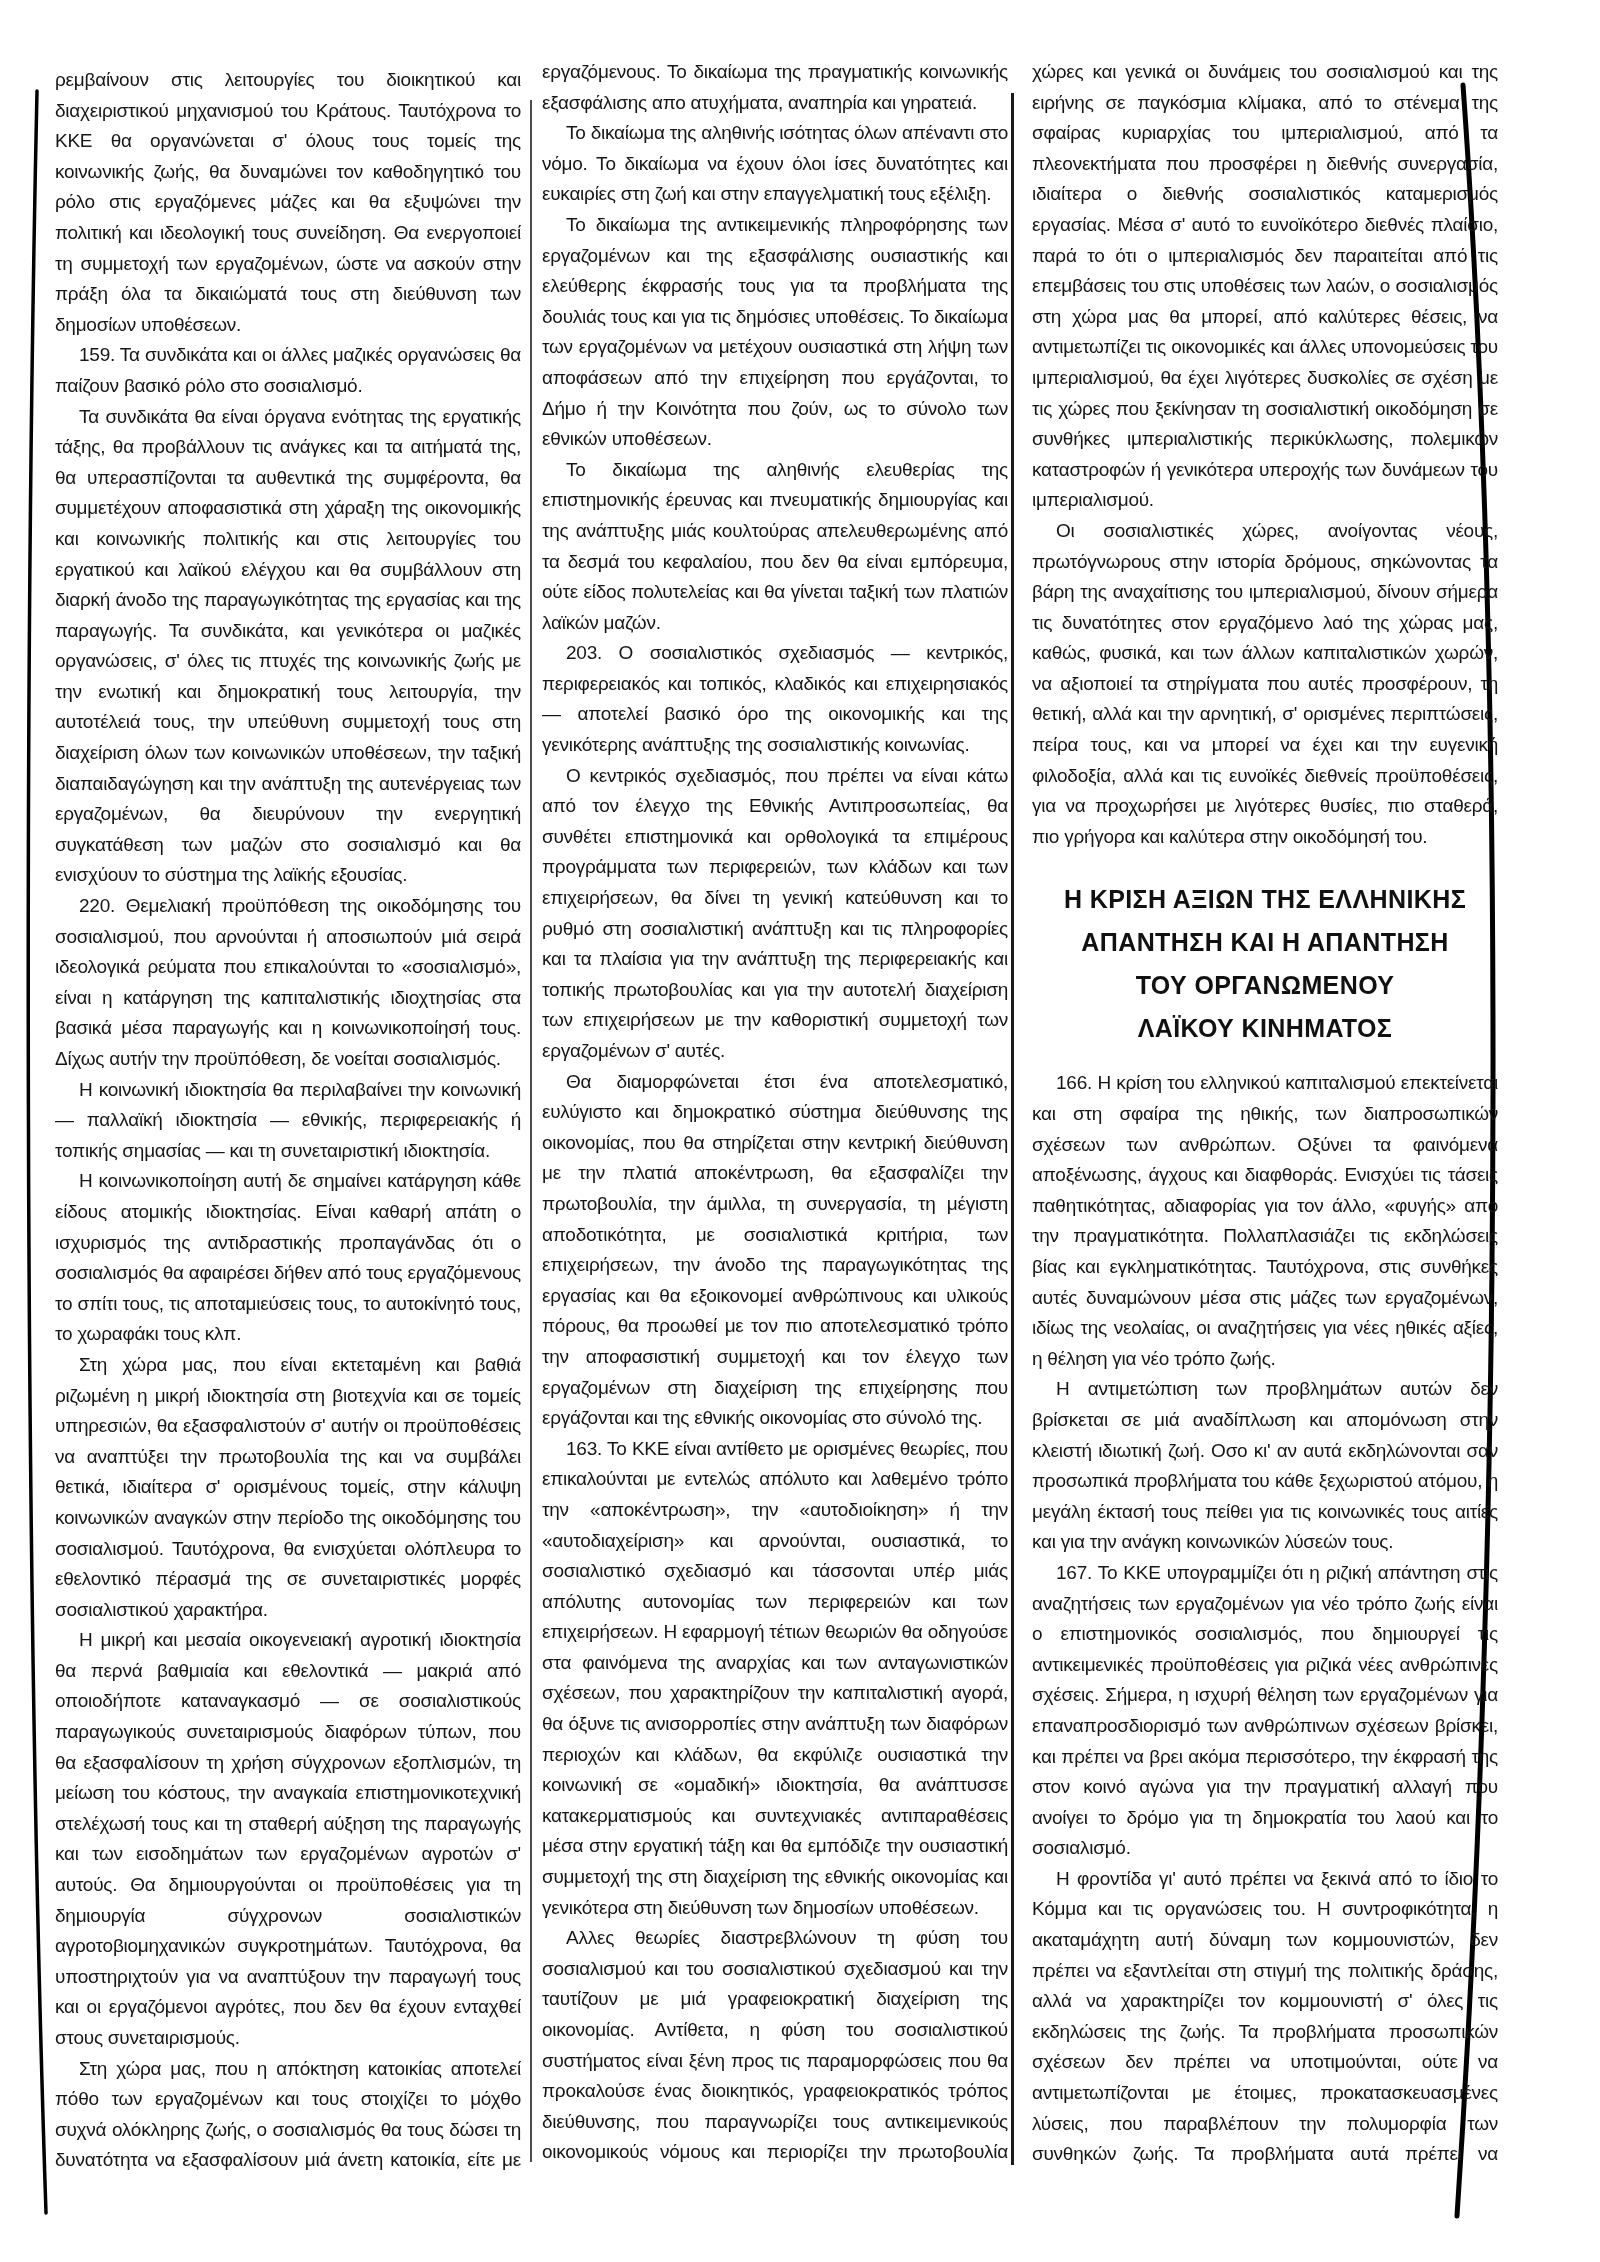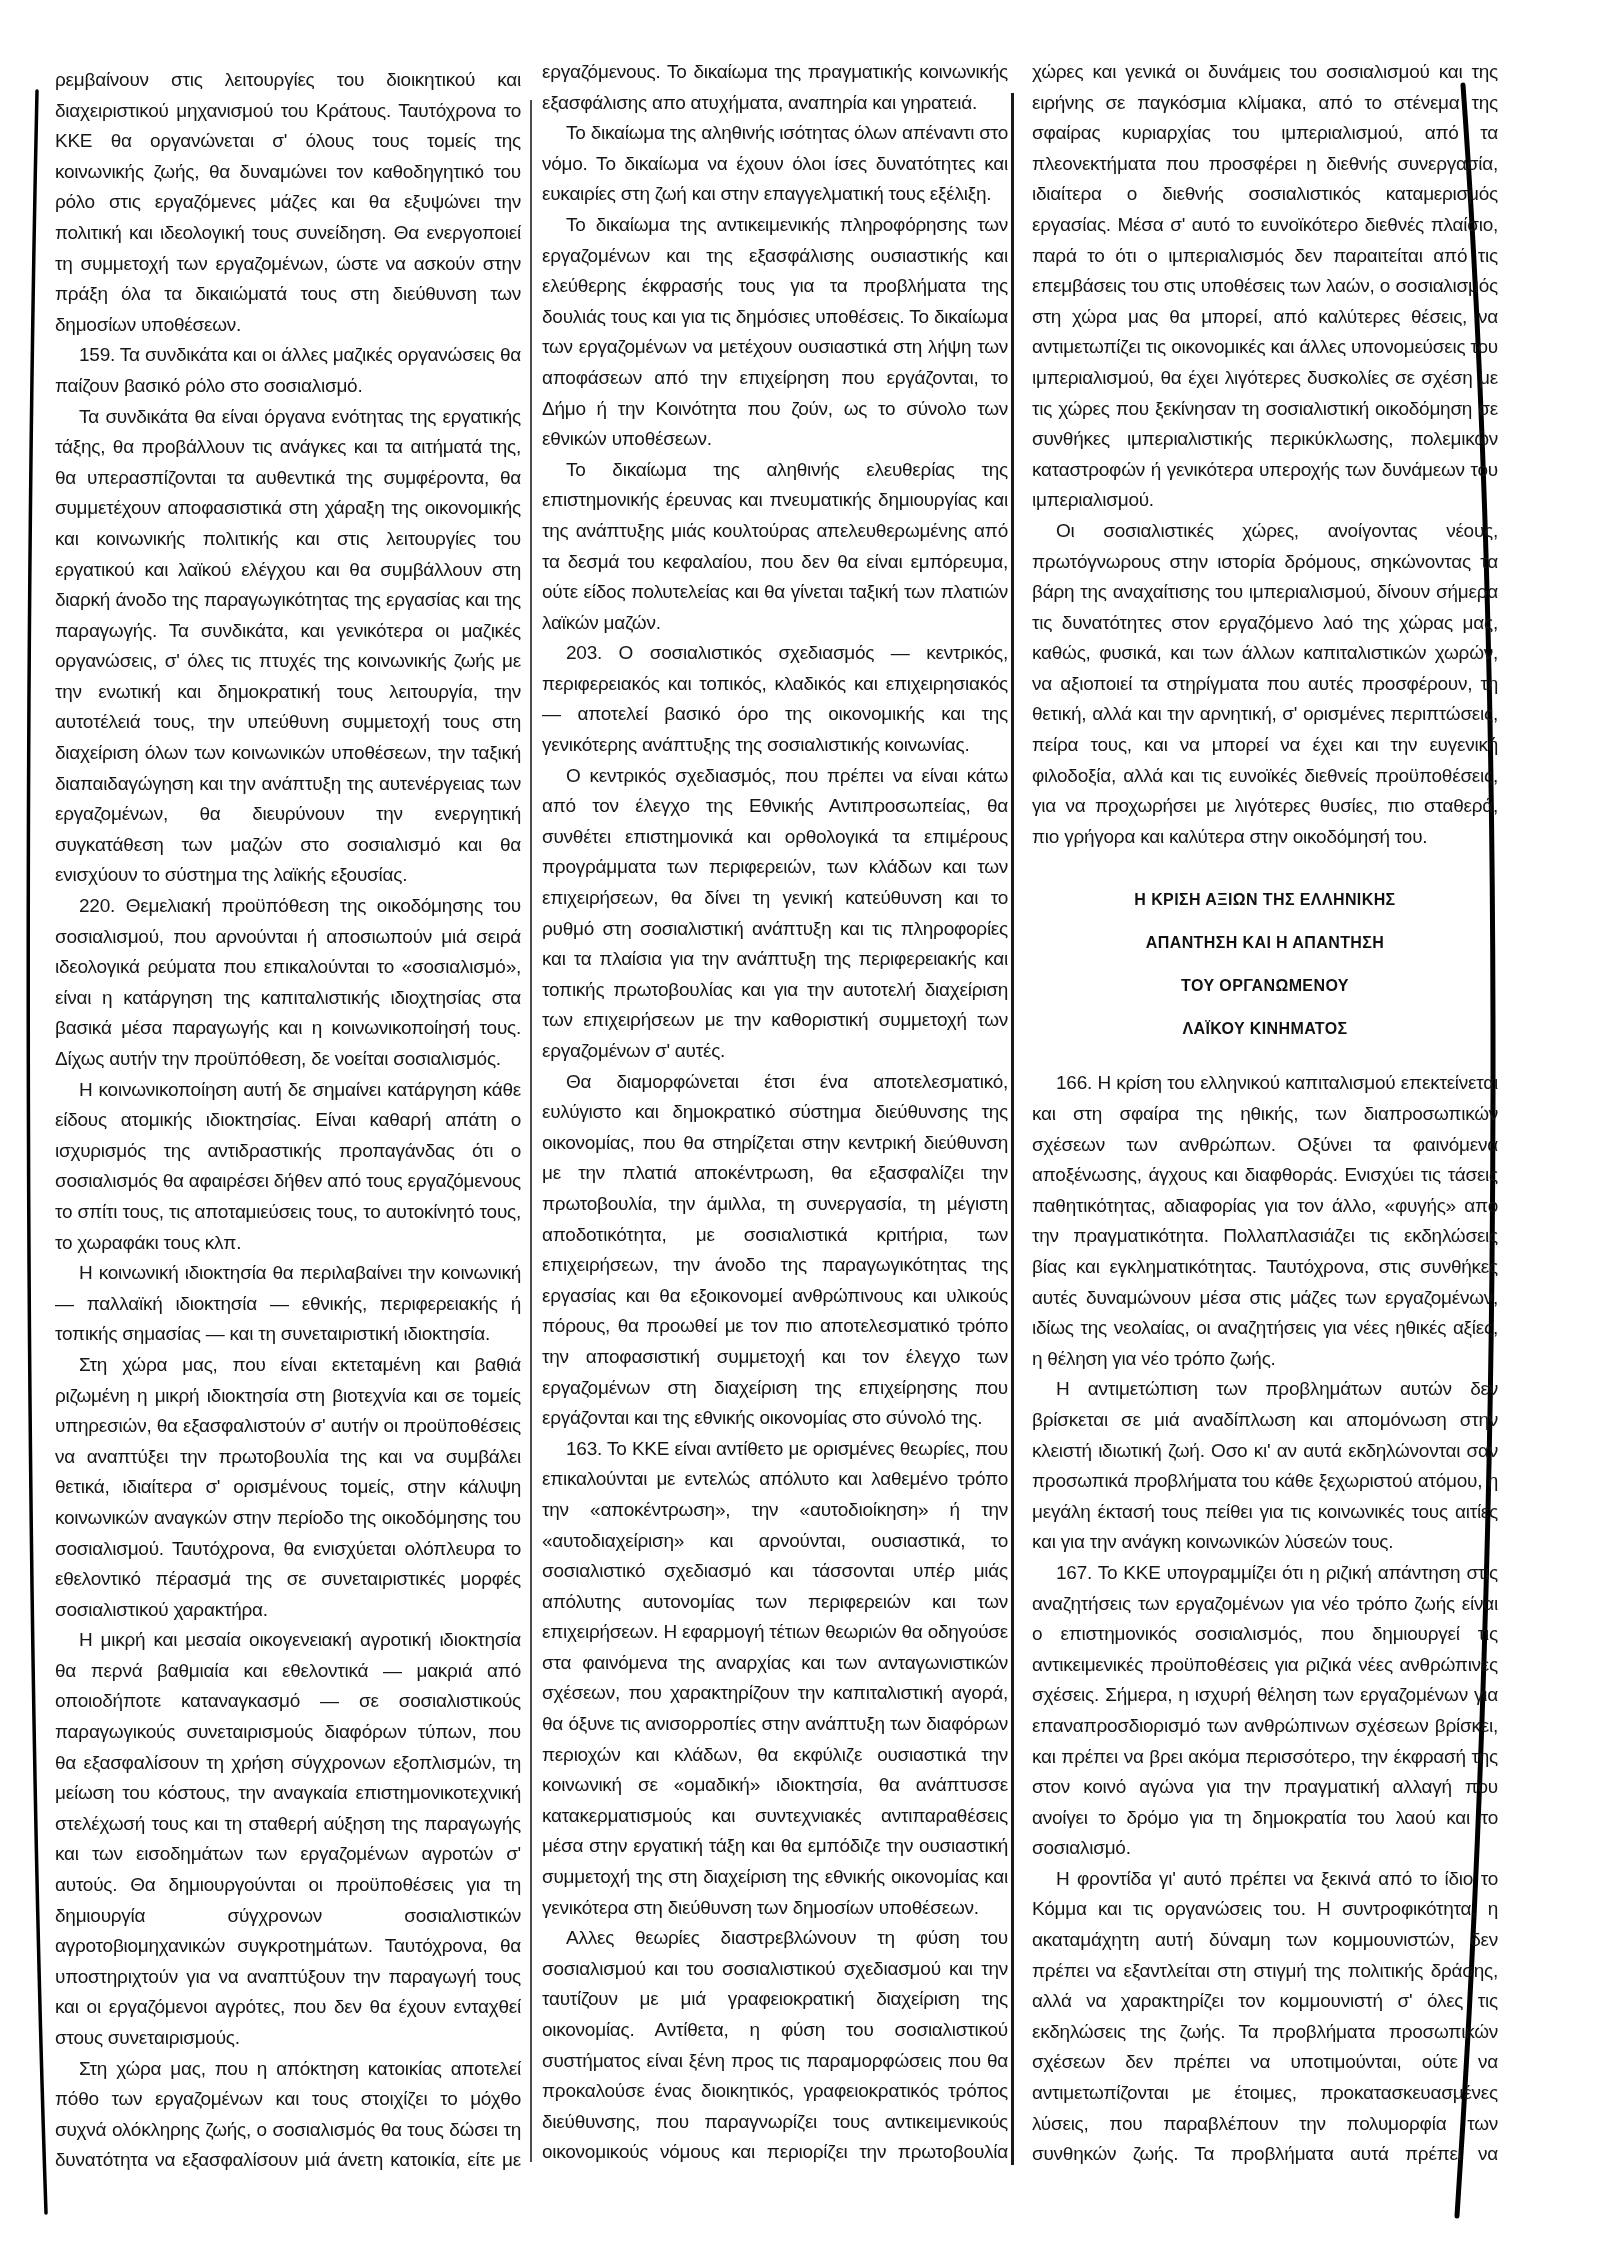--- a/index.html
+++ b/index.html
@@ -36,21 +36,21 @@
   }
   .column-1 { left: 55px; margin-top: 8px; }
   .column-2 { left: 542px; }
   .column-3 { left: 1032px; }
   .para { margin: 0; text-indent: 24px; }
   .para.flush { text-indent: 0; }
   .num { font-weight: normal; }
   .section-heading {
     margin: 26px 0 18px 0;
     font-weight: bold;
-    font-size: 16px;
+    font-size: 25px;
     line-height: 43px;
     letter-spacing: 0.4px;
     text-align: center;
     text-indent: 0;
     color: #111111;
   }
 </style>
 </head>
 <body>
 
@@ -62,22 +62,22 @@
   </svg>
 
   <div class="col-divider divider-1"></div>
   <div class="col-divider divider-2"></div>
 
   <div class="column column-1">
       <p class="para flush">ρεμβαίνουν στις λειτουργίες του διοικητικού και διαχειριστικού μηχανισμού του Κράτους. Ταυτόχρονα το ΚΚΕ θα οργανώνεται σ' όλους τους τομείς της κοινωνικής ζωής, θα δυναμώνει τον καθοδηγητικό του ρόλο στις εργαζόμενες μάζες και θα εξυψώνει την πολιτική και ιδεολογική τους συνείδηση. Θα ενεργοποιεί τη συμμετοχή των εργαζομένων, ώστε να ασκούν στην πράξη όλα τα δικαιώματά τους στη διεύθυνση των δημοσίων υποθέσεων.</p>
       <p class="para"><span class="num">159. </span>Τα συνδικάτα και οι άλλες μαζικές οργανώσεις θα παίζουν βασικό ρόλο στο σοσιαλισμό.</p>
       <p class="para">Τα συνδικάτα θα είναι όργανα ενότητας της εργατικής τάξης, θα προβάλλουν τις ανάγκες και τα αιτήματά της, θα υπερασπίζονται τα αυθεντικά της συμφέροντα, θα συμμετέχουν αποφασιστικά στη χάραξη της οικονομικής και κοινωνικής πολιτικής και στις λειτουργίες του εργατικού και λαϊκού ελέγχου και θα συμβάλλουν στη διαρκή άνοδο της παραγωγικότητας της εργασίας και της παραγωγής. Τα συνδικάτα, και γενικότερα οι μαζικές οργανώσεις, σ' όλες τις πτυχές της κοινωνικής ζωής με την ενωτική και δημοκρατική τους λειτουργία, την αυτοτέλειά τους, την υπεύθυνη συμμετοχή τους στη διαχείριση όλων των κοινωνικών υποθέσεων, την ταξική διαπαιδαγώγηση και την ανάπτυξη της αυτενέργειας των εργαζομένων, θα διευρύνουν την ενεργητική συγκατάθεση των μαζών στο σοσιαλισμό και θα ενισχύουν το σύστημα της λαϊκής εξουσίας.</p>
       <p class="para"><span class="num">220. </span>Θεμελιακή προϋπόθεση της οικοδόμησης του σοσιαλισμού, που αρνούνται ή αποσιωπούν μιά σειρά ιδεολογικά ρεύματα που επικαλούνται το «σοσιαλισμό», είναι η κατάργηση της καπιταλιστικής ιδιοχτησίας στα βασικά μέσα παραγωγής και η κοινωνικοποίησή τους. Δίχως αυτήν την προϋπόθεση, δε νοείται σοσιαλισμός.</p>
+      <p class="para">Η κοινωνική ιδιοκτησία θα περιλαβαίνει την κοινωνική — παλλαϊκή ιδιοκτησία — εθνικής, περιφερειακής ή τοπικής σημασίας — και τη συνεταιριστική ιδιοκτησία.</p>
       <p class="para">Η κοινωνικοποίηση αυτή δε σημαίνει κατάργηση κάθε είδους ατομικής ιδιοκτησίας. Είναι καθαρή απάτη ο ισχυρισμός της αντιδραστικής προπαγάνδας ότι ο σοσιαλισμός θα αφαιρέσει δήθεν από τους εργαζόμενους το σπίτι τους, τις αποταμιεύσεις τους, το αυτοκίνητό τους, το χωραφάκι τους κλπ.</p>
-      <p class="para">Η κοινωνική ιδιοκτησία θα περιλαβαίνει την κοινωνική — παλλαϊκή ιδιοκτησία — εθνικής, περιφερειακής ή τοπικής σημασίας — και τη συνεταιριστική ιδιοκτησία.</p>
       <p class="para">Στη χώρα μας, που είναι εκτεταμένη και βαθιά ριζωμένη η μικρή ιδιοκτησία στη βιοτεχνία και σε τομείς υπηρεσιών, θα εξασφαλιστούν σ' αυτήν οι προϋποθέσεις να αναπτύξει την πρωτοβουλία της και να συμβάλει θετικά, ιδιαίτερα σ' ορισμένους τομείς, στην κάλυψη κοινωνικών αναγκών στην περίοδο της οικοδόμησης του σοσιαλισμού. Ταυτόχρονα, θα ενισχύεται ολόπλευρα το εθελοντικό πέρασμά της σε συνεταιριστικές μορφές σοσιαλιστικού χαρακτήρα.</p>
       <p class="para">Η μικρή και μεσαία οικογενειακή αγροτική ιδιοκτησία θα περνά βαθμιαία και εθελοντικά — μακριά από οποιοδήποτε καταναγκασμό — σε σοσιαλιστικούς παραγωγικούς συνεταιρισμούς διαφόρων τύπων, που θα εξασφαλίσουν τη χρήση σύγχρονων εξοπλισμών, τη μείωση του κόστους, την αναγκαία επιστημονικοτεχνική στελέχωσή τους και τη σταθερή αύξηση της παραγωγής και των εισοδημάτων των εργαζομένων αγροτών σ' αυτούς. Θα δημιουργούνται οι προϋποθέσεις για τη δημιουργία σύγχρονων σοσιαλιστικών αγροτοβιομηχανικών συγκροτημάτων. Ταυτόχρονα, θα υποστηριχτούν για να αναπτύξουν την παραγωγή τους και οι εργαζόμενοι αγρότες, που δεν θα έχουν ενταχθεί στους συνεταιρισμούς.</p>
       <p class="para">Στη χώρα μας, που η απόκτηση κατοικίας αποτελεί πόθο των εργαζομένων και τους στοιχίζει το μόχθο συχνά ολόκληρης ζωής, ο σοσιαλισμός θα τους δώσει τη δυνατότητα να εξασφαλίσουν μιά άνετη κατοικία, είτε με ενοίκια σε προσιτές τιμές στα πλαίσια ενός εκτεταμένου εθνικού και δημοτικού προγράμματος λαϊκής στέγης, είτε ιδιωτική. Όπως έχει υπογραμμίσει το ΚΚΕ στο πρόγραμμα του 10ου Συνεδρίου του, κάθε ιδιοκτησία, δημιουργημένη με προσωπική εργασία, θα προστατεύεται και θα κληρονομείται.</p>
     </div>
   <div class="column column-2">
       <p class="para flush">εργαζόμενους. Το δικαίωμα της πραγματικής κοινωνικής εξασφάλισης απο ατυχήματα, αναπηρία και γηρατειά.</p>
       <p class="para">Το δικαίωμα της αληθινής ισότητας όλων απέναντι στο νόμο. Το δικαίωμα να έχουν όλοι ίσες δυνατότητες και ευκαιρίες στη ζωή και στην επαγγελματική τους εξέλιξη.</p>
       <p class="para">Το δικαίωμα της αντικειμενικής πληροφόρησης των εργαζομένων και της εξασφάλισης ουσιαστικής και ελεύθερης έκφρασής τους για τα προβλήματα της δουλιάς τους και για τις δημόσιες υποθέσεις. Το δικαίωμα των εργαζομένων να μετέχουν ουσιαστικά στη λήψη των αποφάσεων από την επιχείρηση που εργάζονται, το Δήμο ή την Κοινότητα που ζούν, ως το σύνολο των εθνικών υποθέσεων.</p>
       <p class="para">Το δικαίωμα της αληθινής ελευθερίας της επιστημονικής έρευνας και πνευματικής δημιουργίας και της ανάπτυξης μιάς κουλτούρας απελευθερωμένης από τα δεσμά του κεφαλαίου, που δεν θα είναι εμπόρευμα, ούτε είδος πολυτελείας και θα γίνεται ταξική των πλατιών λαϊκών μαζών.</p>
       <p class="para"><span class="num">203. </span>Ο σοσιαλιστικός σχεδιασμός — κεντρικός, περιφερειακός και τοπικός, κλαδικός και επιχειρησιακός — αποτελεί βασικό όρο της οικονομικής και της γενικότερης ανάπτυξης της σοσιαλιστικής κοινωνίας.</p>

